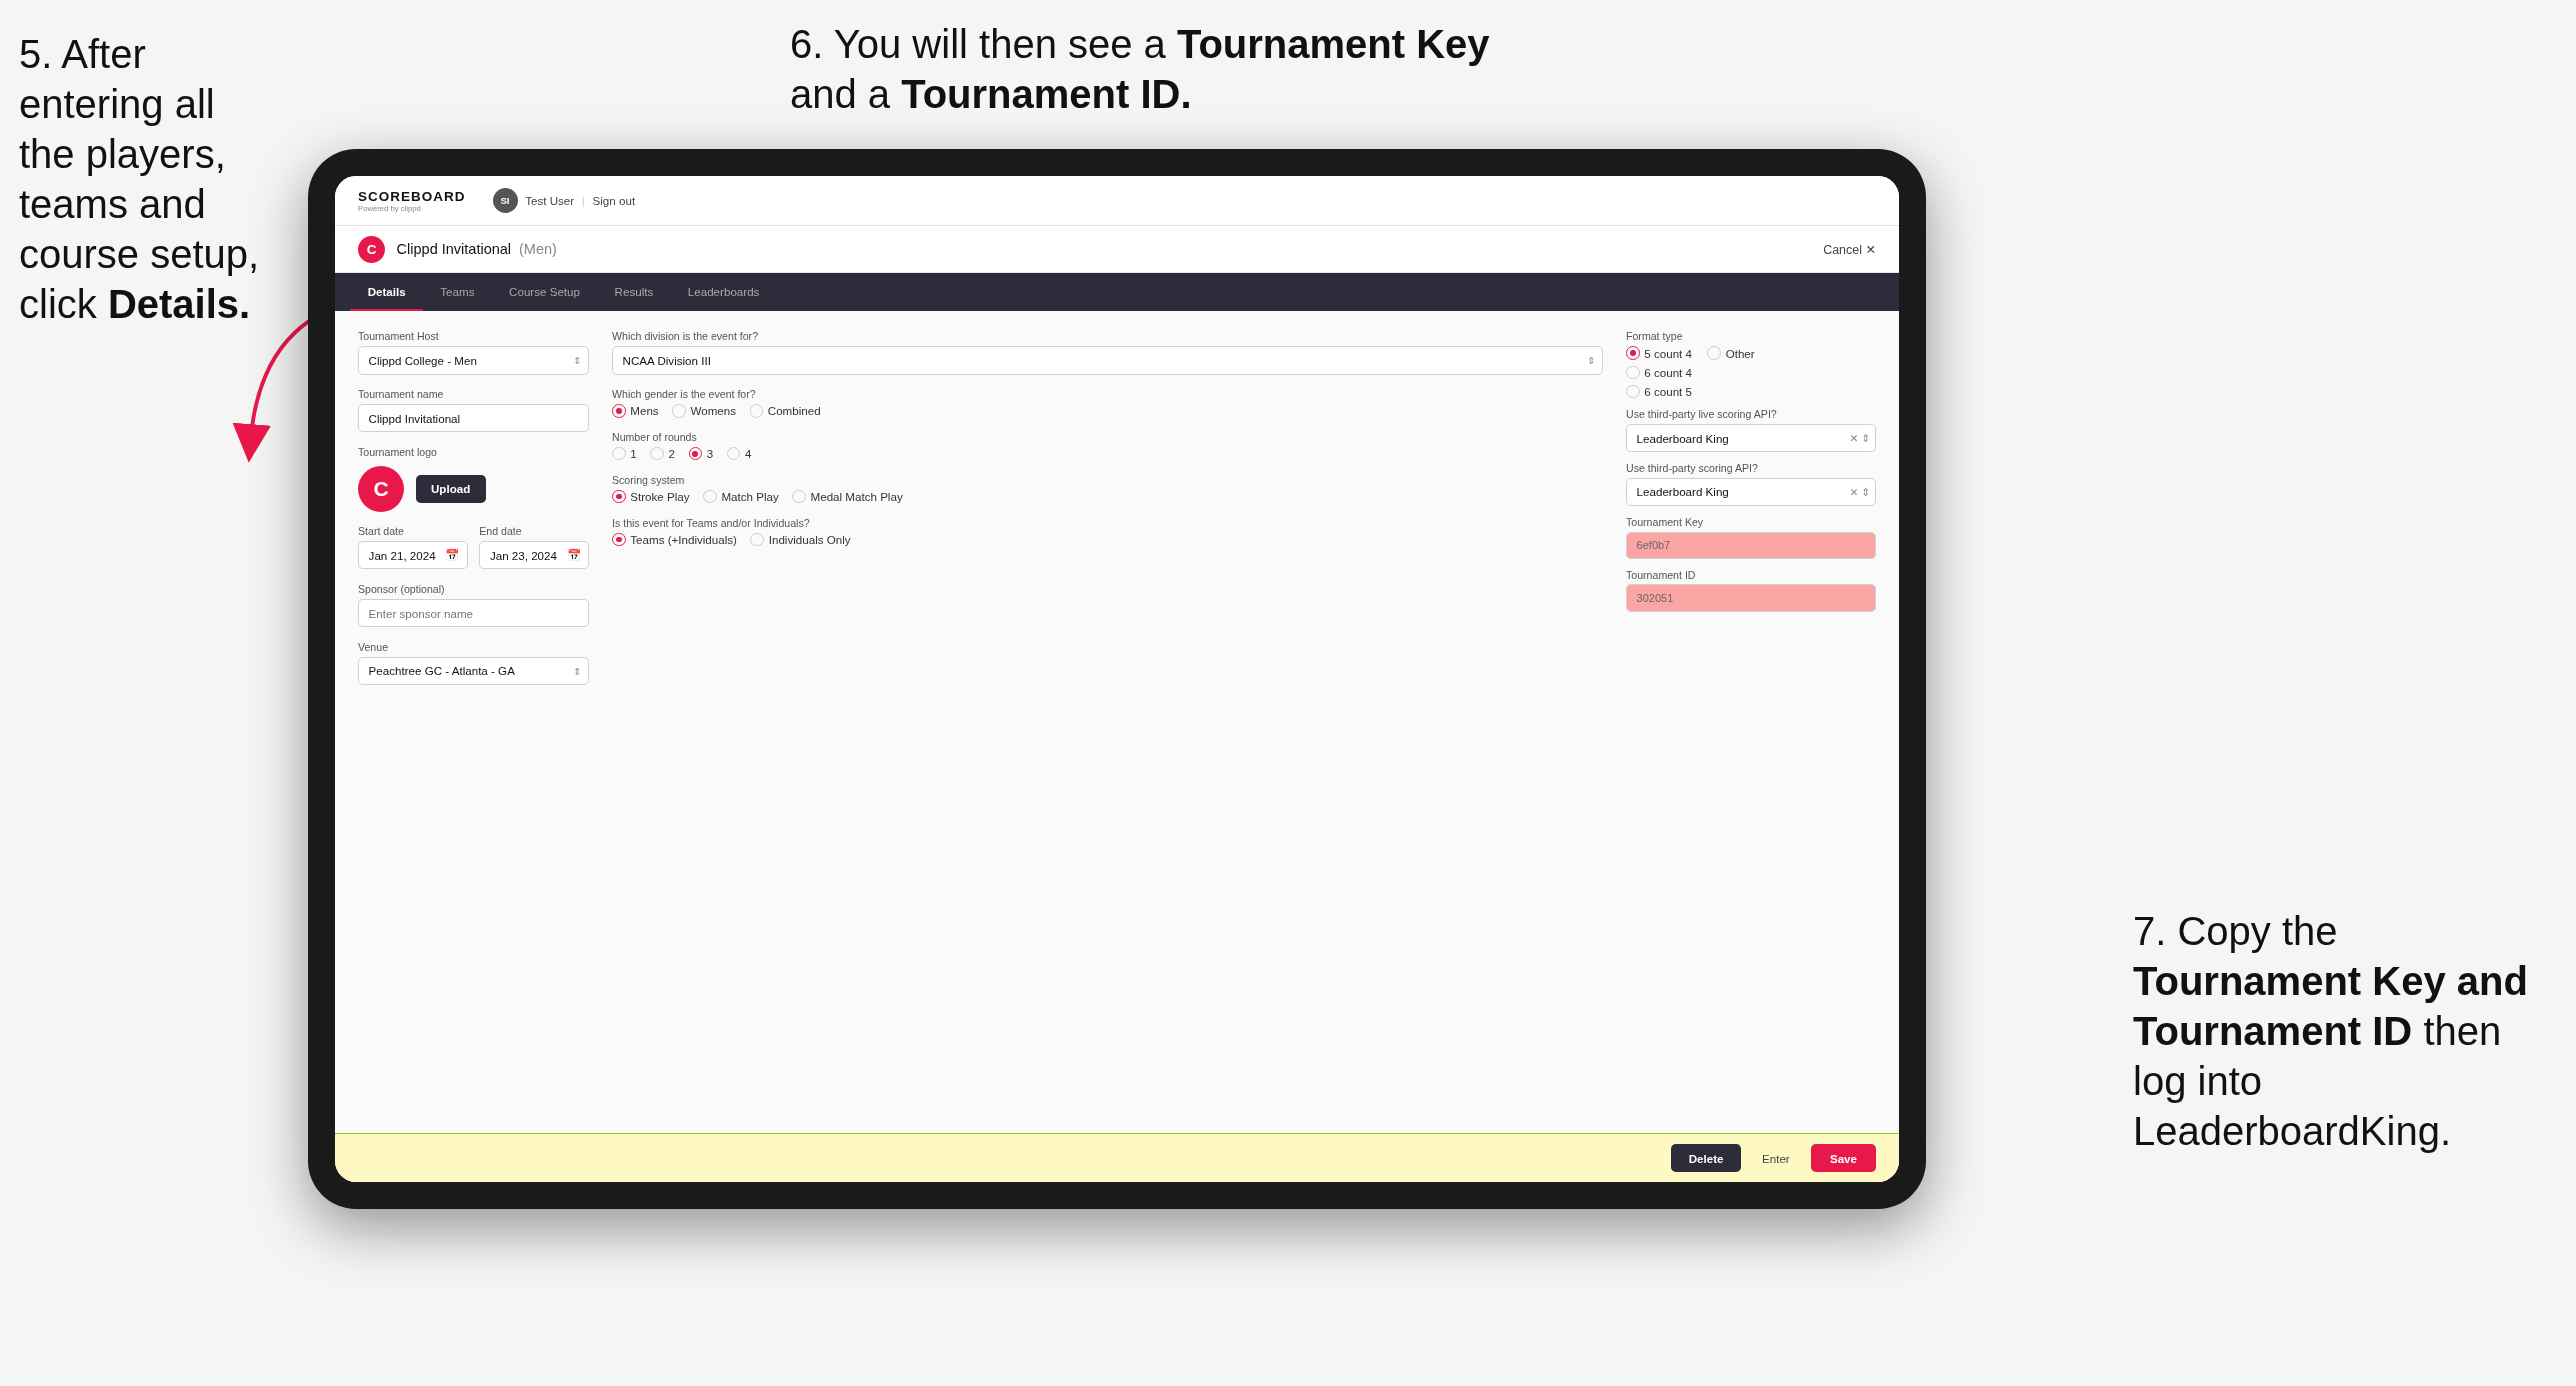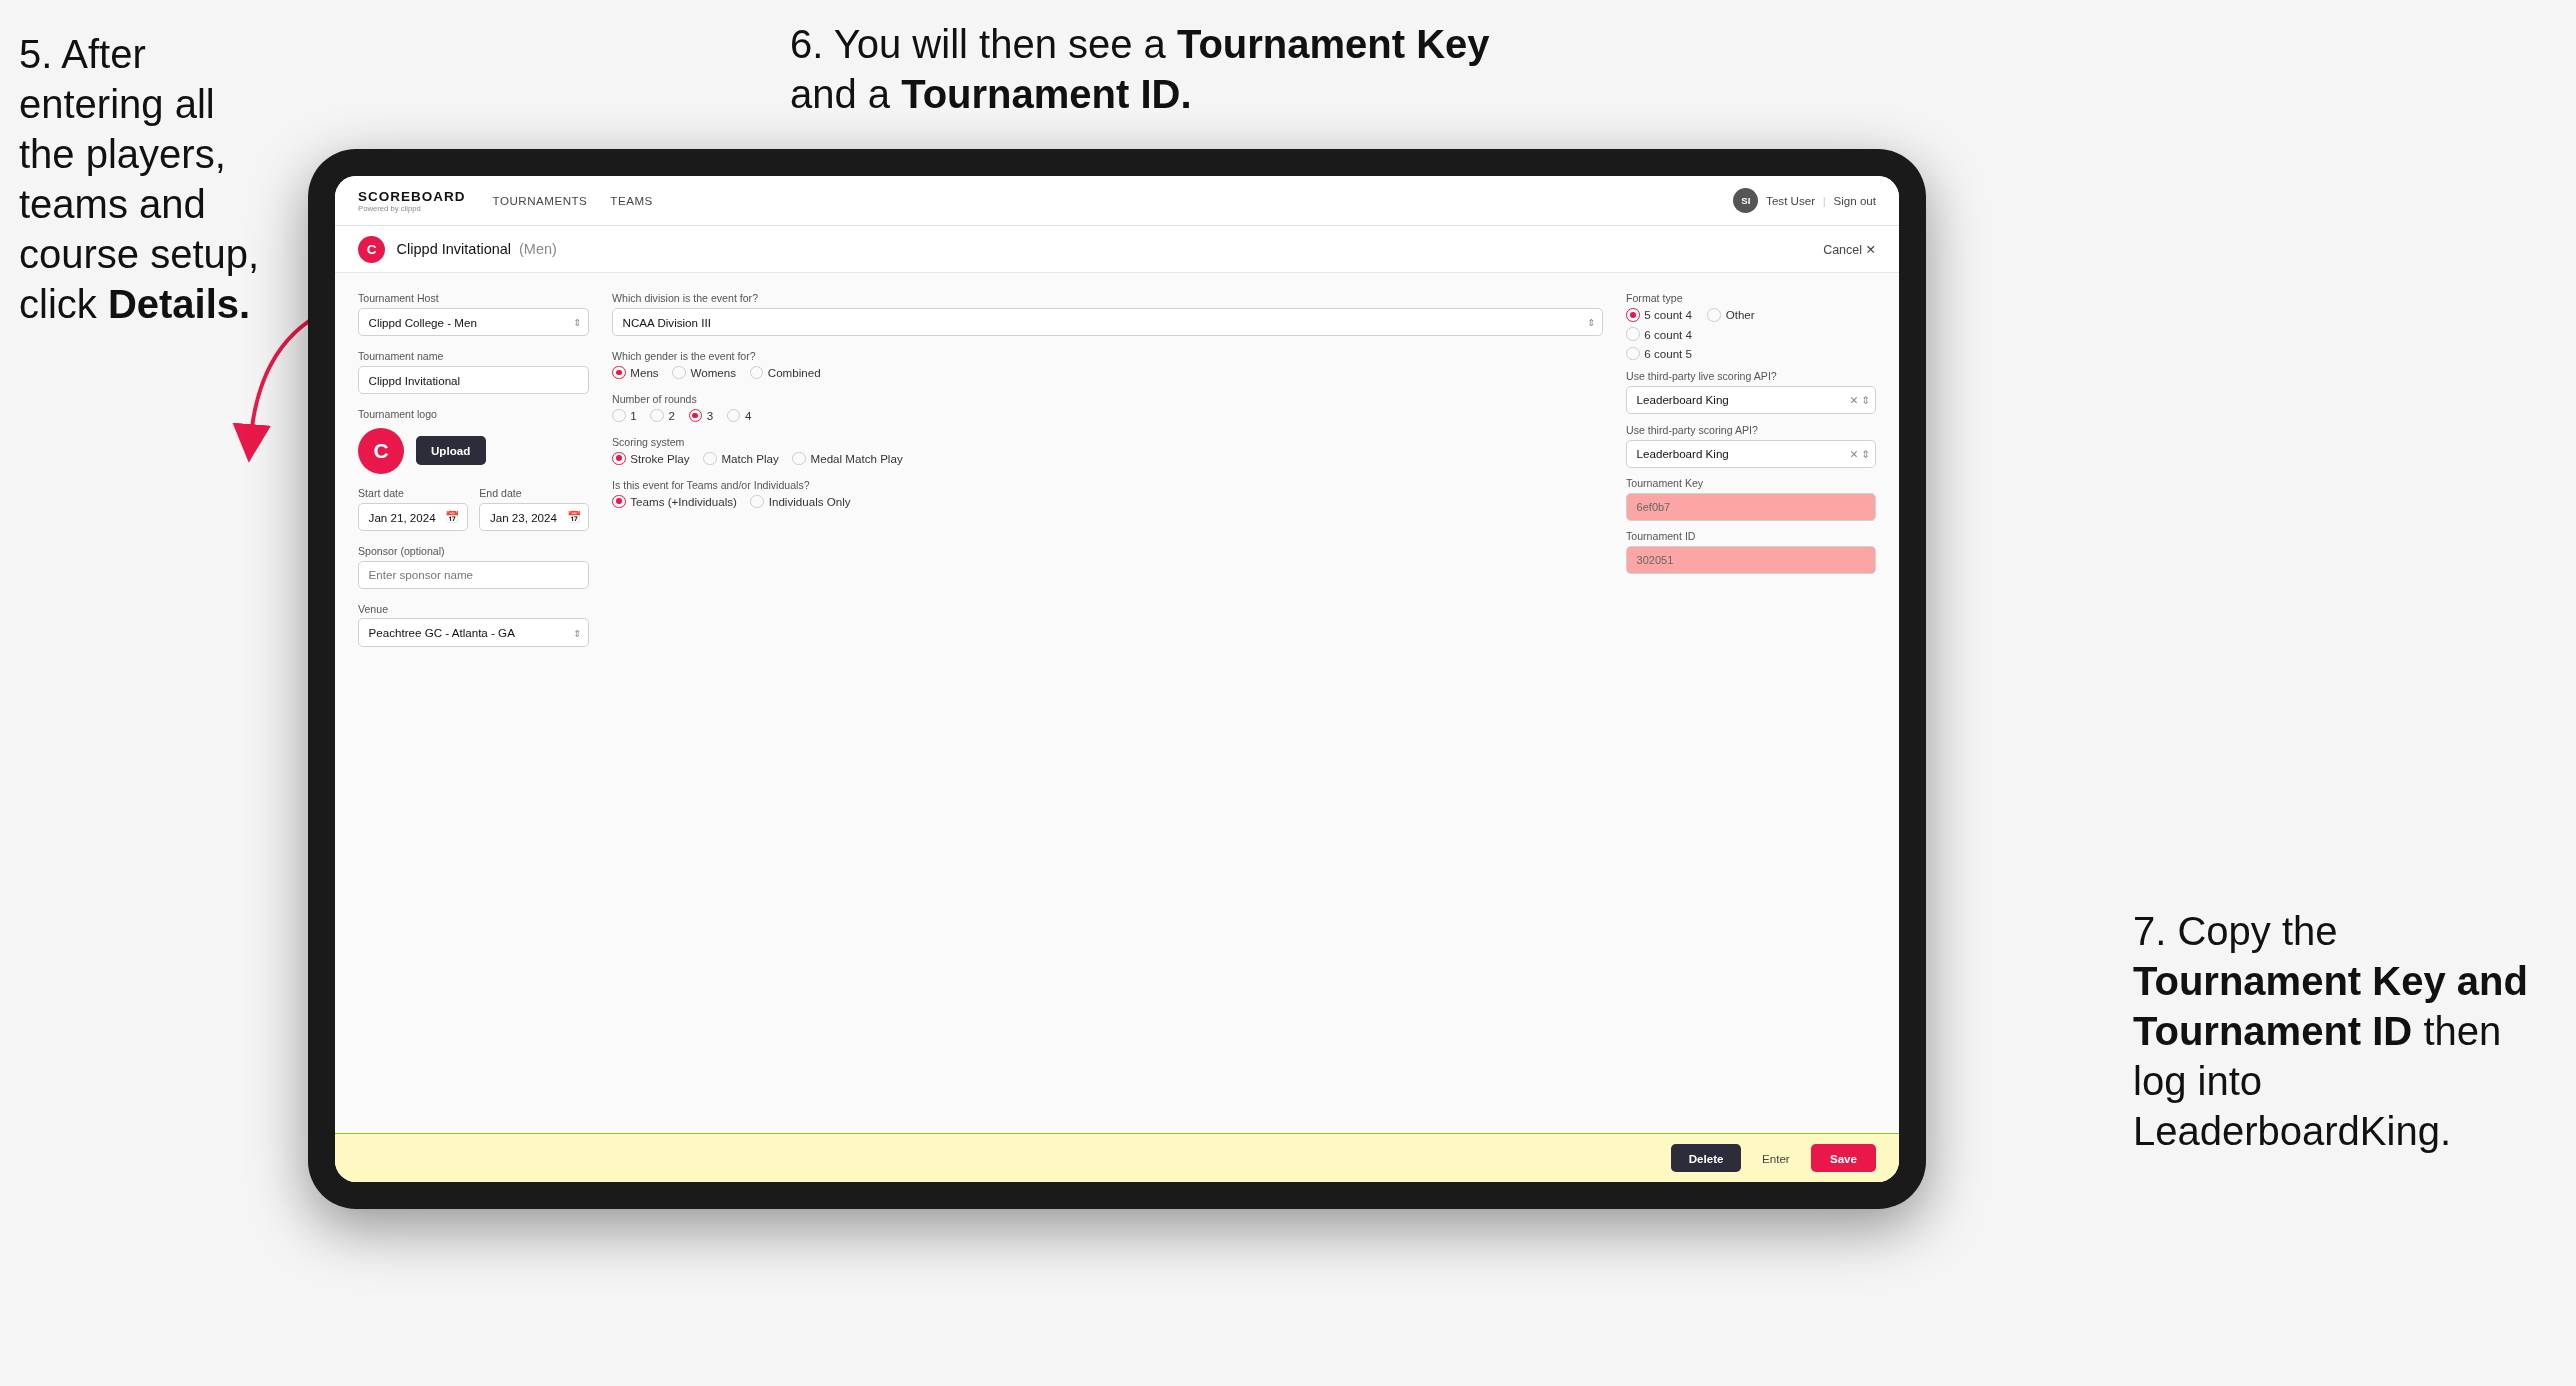--- a/index.html
+++ b/index.html
@@ -522,41 +522,44 @@
 </svg>
 
 <div class="tablet">
   <div class="tablet-screen">
 
     <nav class="navbar">
       <div class="nav-brand">
         <span class="nav-brand-title">SCOREBOARD</span>
         <span class="nav-brand-sub">Powered by clippd</span>
       </div>
-      <div class="nav-links">
-        <span class="nav-link">TOURNAMENTS</span>
-        <span class="nav-link">TEAMS</span>
-      </div>
       <div class="nav-right">
         <div class="nav-avatar">SI</div>
         <span>Test User</span>
         <span class="nav-sep">|</span>
         <span class="nav-signout">Sign out</span>
       </div>
     </nav>
 
     <div class="tournament-header">
       <div class="tournament-logo">C</div>
       <span class="tournament-name">
         <span>Clippd Invitational</span>
         <span style="color:#888; margin-left:3.9px;">(Men)</span>
       </span>
       <span class="tournament-cancel">Cancel ✕</span>
     </div>
 
+    <div class="tab-bar">
+      <div class="tab-item active">Details</div>
+      <div class="tab-item">Teams</div>
+      <div class="tab-item">Course Setup</div>
+      <div class="tab-item">Results</div>
+      <div class="tab-item">Leaderboards</div>
+    </div>
 
     <div class="main-content">
 
       <div class="col-left">
 
         <div class="form-group">
           <label class="form-label">Tournament Host</label>
           <div class="form-input-with-arrow">
             <input class="form-select" type="text" readonly="" style="padding-right: 27px;" value="Clippd College - Men">
             <span class="select-arrow">⇕</span>

